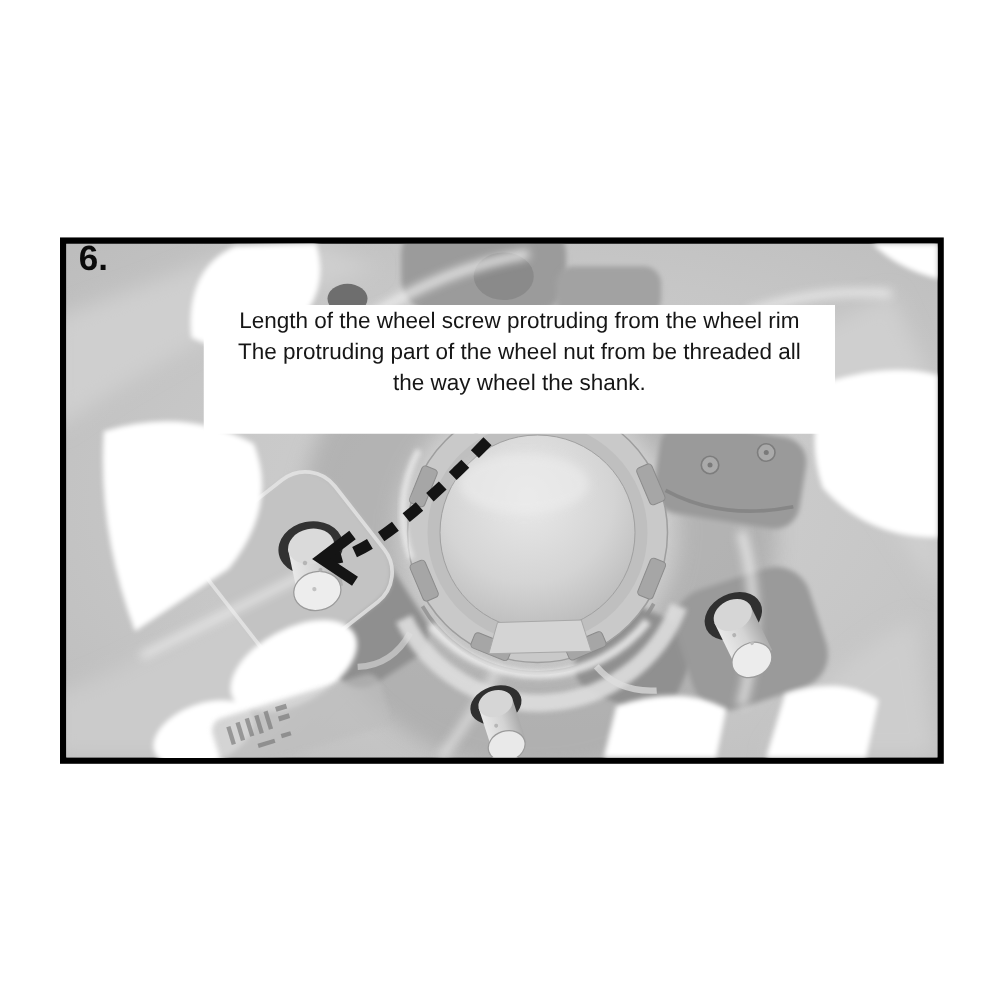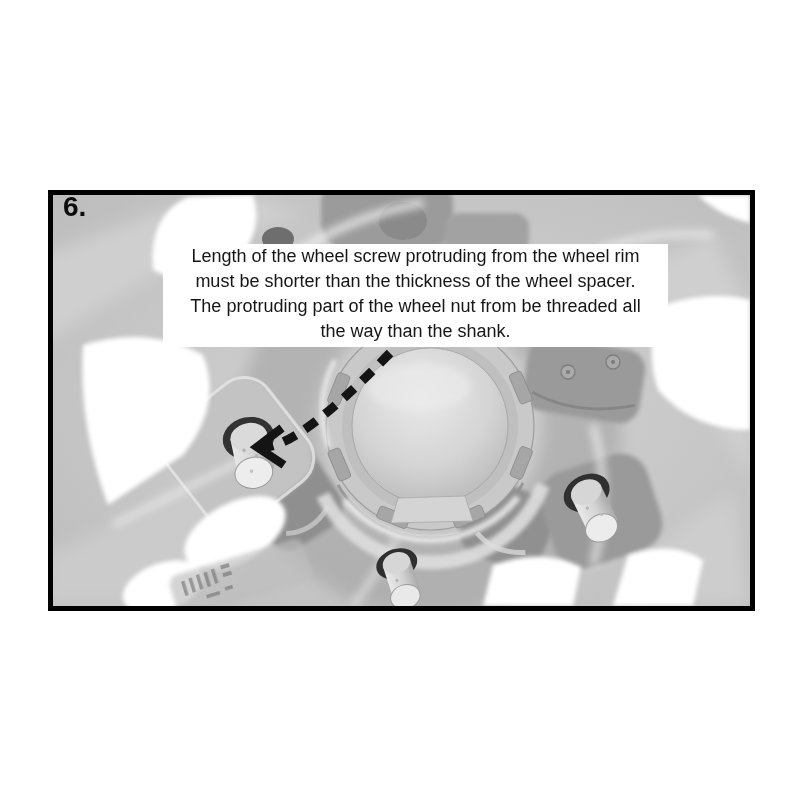--- a/index.html
+++ b/index.html
@@ -176,19 +176,18 @@
       <g fill="none" stroke="#141414">
         <path d="M 337,158 Q 245,253 210,252" stroke-width="9" stroke-dasharray="14 11"></path>
         <polyline points="229,233 204,252 231,270" stroke-width="8.5" stroke-linejoin="miter"></polyline>
       </g>
     </svg>
 
     <div class="step-label">6.</div>
 
     <div class="note-box">
       <div class="note-line">Length of the wheel screw protruding from the wheel rim</div>
-      <div class="note-line">must be shorter than the thickness of the wheel spacer.</div>
       <div class="note-line">The protruding part of the wheel nut from be threaded all</div>
-      <div class="note-line">the way than the shank.</div>
+      <div class="note-line">the way wheel the shank.</div>
     </div>
 
   </div>
 </div>
 
 </body></html>

